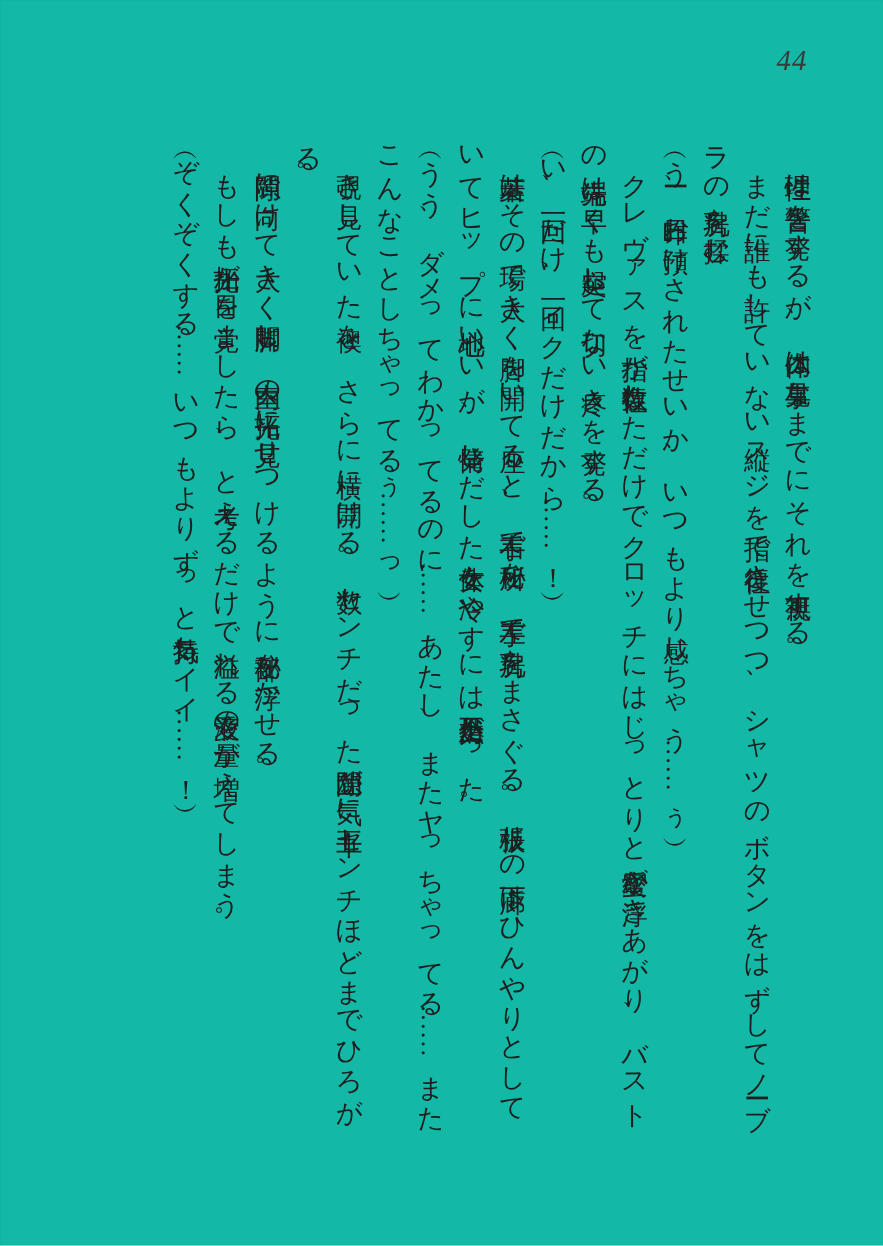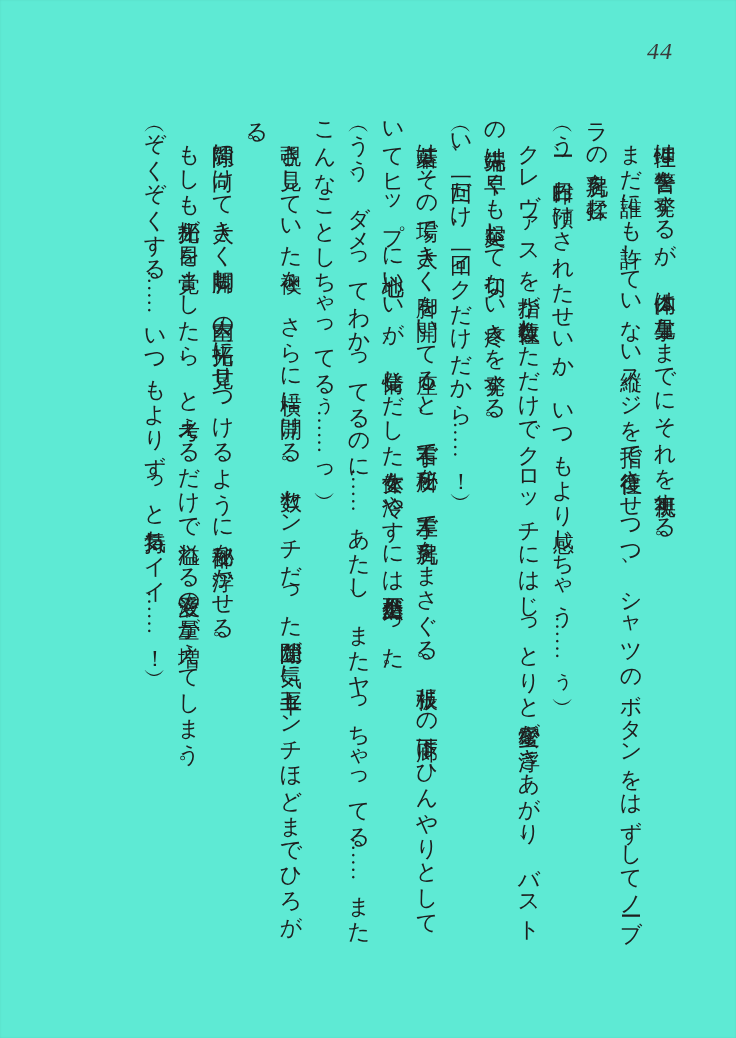--- a/index.html
+++ b/index.html
@@ -5,21 +5,21 @@
   html, body {
     margin: 0;
     padding: 0;
     background: #e8e8e8;
   }
   .page {
     position: relative;
     width: 736px;
     height: 1038px;
     margin: 0 auto;
-    background: #5eead4;
+    background: #14b8a6;
     overflow: hidden;
     box-shadow: 0 0 2px rgba(0,0,0,0.08) inset;
   }
   .page-number {
     position: absolute;
     top: 38px;
     left: 640px;
     width: 40px;
     text-align: center;
     font-family: "Liberation Serif", "DejaVu Serif", serif;

